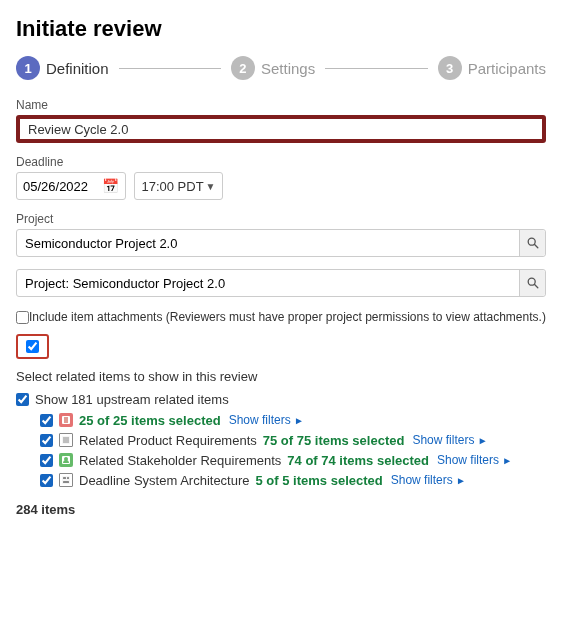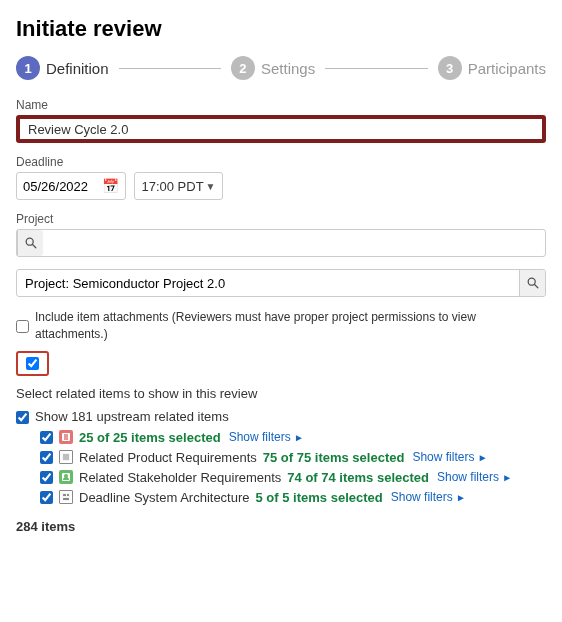--- a/index.html
+++ b/index.html
@@ -159,22 +159,21 @@
     }
     .time-select-wrap .dropdown-arrow {
       font-size: 10px;
       color: #555;
       cursor: pointer;
     }
 
     
     .checkbox-row {
       display: flex;
-      align-items: center;
-      gap: 6px;
+      align-items: flex-start;
       margin-bottom: 8px;
     }
     .checkbox-row input[type="checkbox"] {
       margin-top: 2px;
       cursor: pointer;
       flex-shrink: 0;
     }
     .checkbox-row label {
       font-size: 12px;
       color: #333;
@@ -208,21 +207,21 @@
       margin-bottom: 8px;
     }
 
     
     .related-section {
       margin-left: 0;
     }
 
     .upstream-row {
       display: flex;
-      align-items: flex-end;
+      align-items: center;
       gap: 6px;
       margin-bottom: 6px;
     }
     .upstream-row input[type="checkbox"] {
       cursor: pointer;
     }
     .upstream-label {
       font-size: 13px;
       color: #333;
     }
@@ -363,20 +362,21 @@
       <span data-name="deadline-time-value">17:00 PDT</span>
       <span class="dropdown-arrow" data-name="time-dropdown-arrow">▼</span>
     </div>
   </div>
 </div>
 
 
 <div class="field-group" data-name="project-field-group">
   <div class="field-label" data-name="project-label">Project</div>
   <div class="input-with-icon" data-name="project-input-wrap">
+    <input type="text" data-name="project-input" value="Semiconductor Project 2.0" style="">
     <div class="search-btn" data-name="project-search-button">
       <svg class="search-icon-svg" data-name="project-search-icon" viewBox="0 0 16 16" fill="none" xmlns="http://www.w3.org/2000/svg">
         <circle cx="6.5" cy="6.5" r="4" stroke="#555" stroke-width="1.5"></circle>
         <line x1="9.8" y1="9.8" x2="13.5" y2="13.5" stroke="#555" stroke-width="1.5" stroke-linecap="round"></line>
       </svg>
     </div>
   </div>
 </div>
 
 

